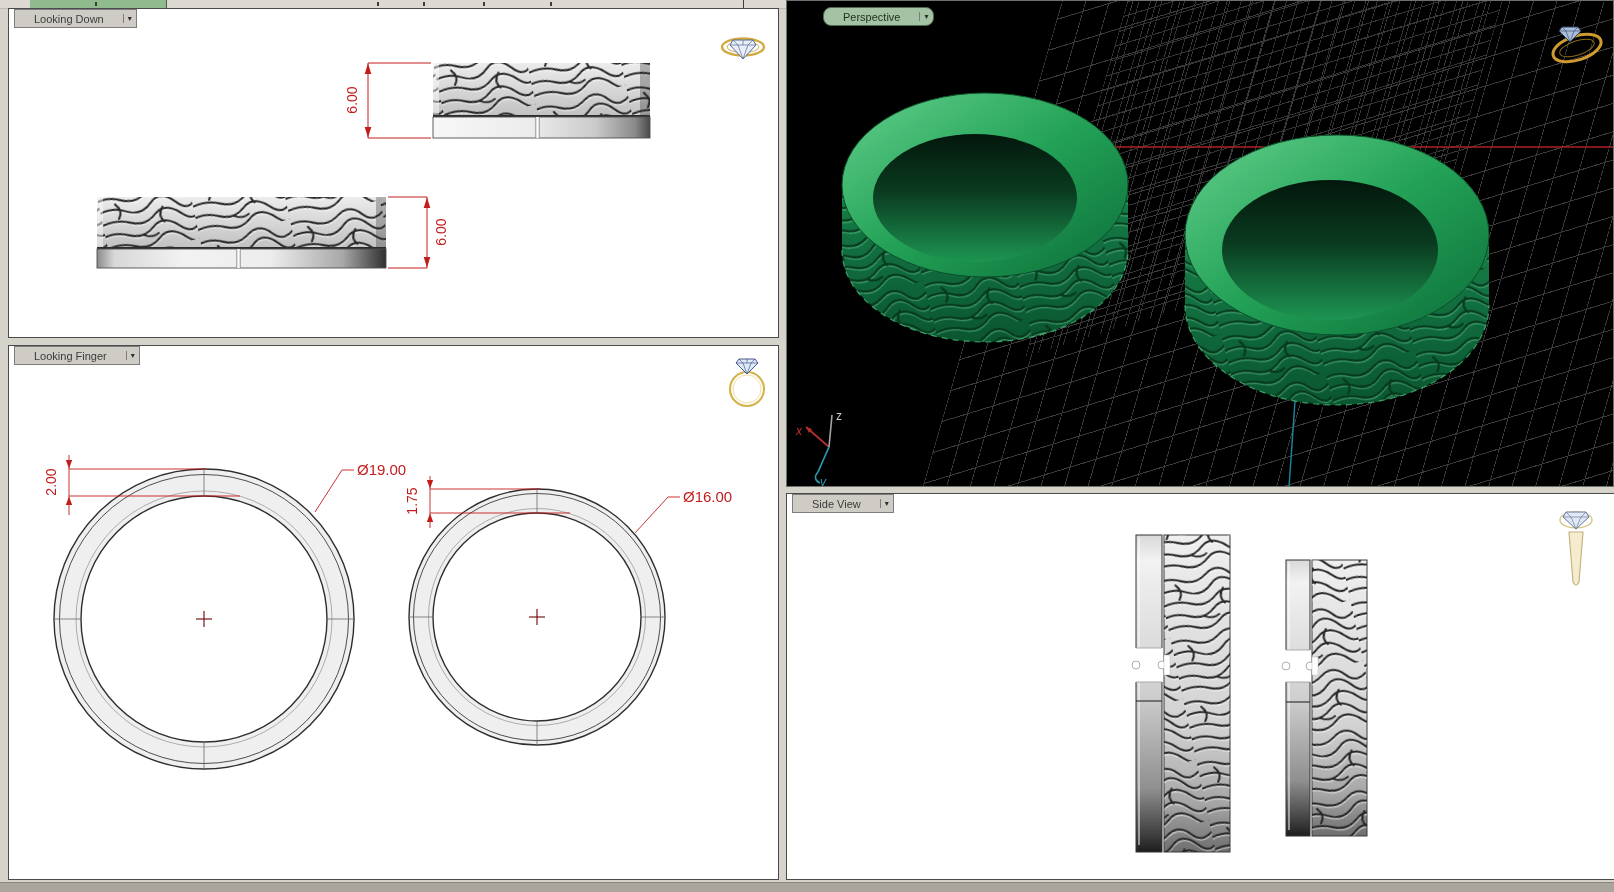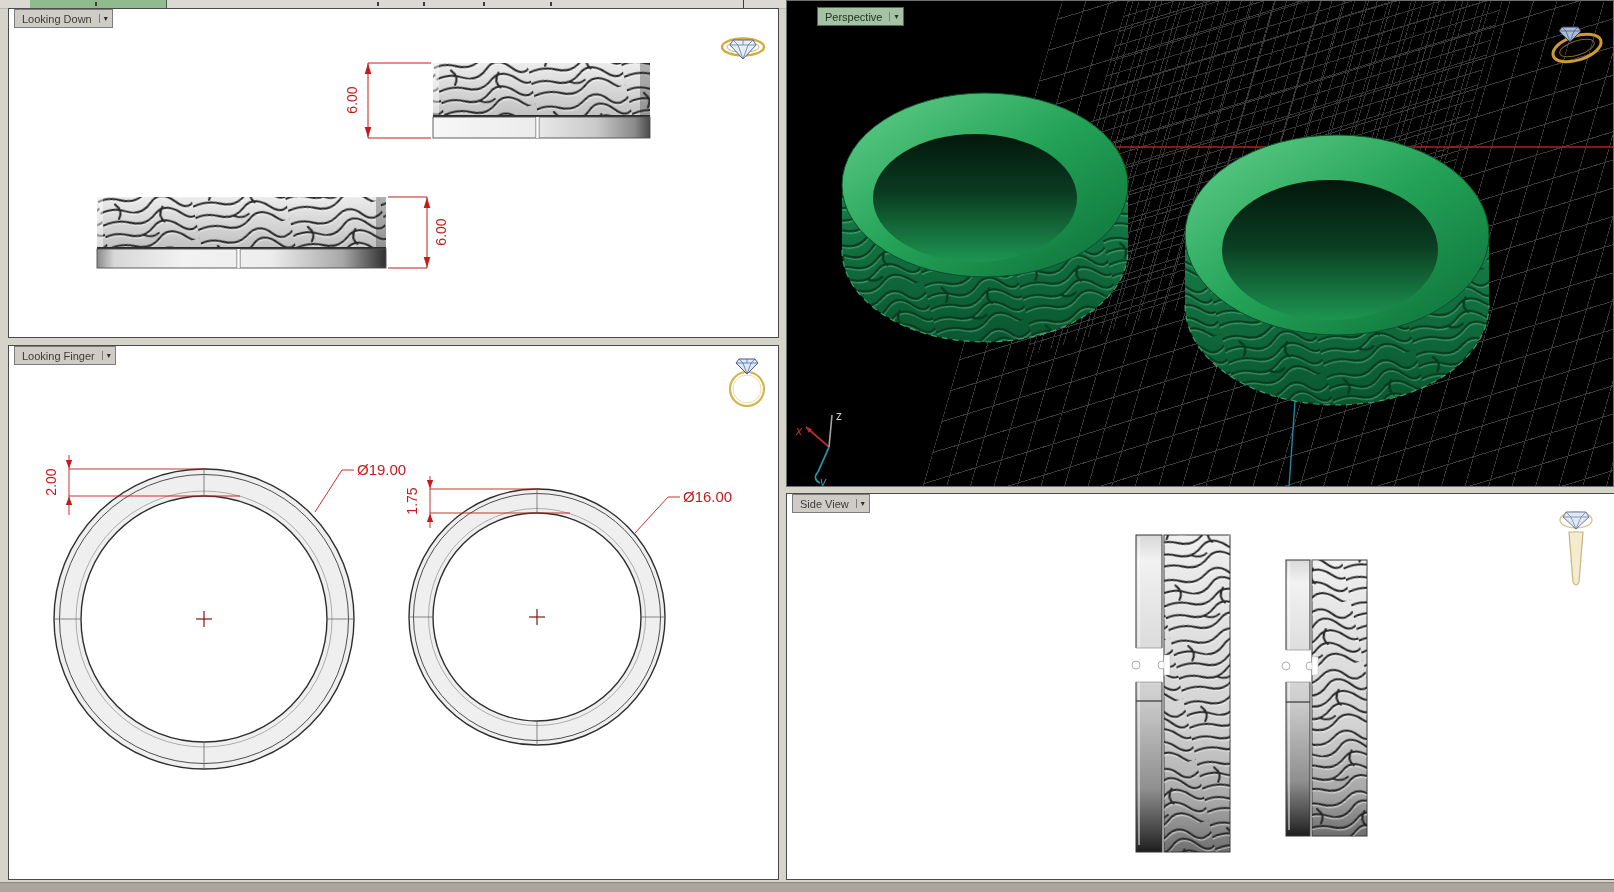--- a/index.html
+++ b/index.html
@@ -10,21 +10,21 @@
   .top-strip .green-seg{position:absolute;left:30px;top:0;width:136px;height:8px;background:#8fbb8f;border-right:1px solid #4c5c4c;}
   .top-strip .tick{position:absolute;top:2px;width:2px;height:4px;background:#3c3c3c;}
   
   .bottom-strip{position:absolute;left:0;top:882px;width:1614px;height:10px;background:#aaa69e;border-top:1px solid #8b877f;}
   
   .vp{position:absolute;border:1px solid #4a4a4a;background:#fff;box-sizing:border-box;}
   #vp-persp{background:#000;border-color:#707070;overflow:hidden;}
   .vp-canvas{position:absolute;left:0;top:0;z-index:2;}
   .vp-tab{position:absolute;top:0;left:5px;height:17px;display:flex;align-items:center;
           background:#cfccc5;border:1px solid #7d7d7d;color:#3b3b3b;font-size:11px;z-index:6;cursor:default;}
-  .vp-tab .lbl{padding:0 7px;white-space:nowrap;}
+  .vp-tab .lbl{padding:0 19px;white-space:nowrap;}
   .vp-tab .dd{border-left:1px solid #7d7d7d;padding:0 4px;font-size:8px;color:#2e2e2e;}
   #vp-persp .vp-tab{background:#a4c3a4;border-color:#50684f;color:#1f2f1f;}
   
   .grid-main{position:absolute;left:150px;top:-120px;width:880px;height:720px;z-index:1;
      transform:rotate(-17deg) skewX(-33deg);
      background-image:repeating-linear-gradient(to right,#3b3b3b 0 1px,transparent 1px 27px),
                       repeating-linear-gradient(to bottom,#3b3b3b 0 1px,transparent 1px 27px);}
   .grid-fine{position:absolute;left:280px;top:-40px;width:430px;height:310px;z-index:1;
      transform:rotate(-17deg) skewX(-33deg);
      background-image:repeating-linear-gradient(to right,#353535 0 1px,transparent 1px 13px),
@@ -240,21 +240,21 @@
         <g transform="translate(1577,48) rotate(-18)">
           <ellipse cx="0" cy="0" rx="25" ry="12" fill="none" stroke="#cf9b2f" stroke-width="3"></ellipse>
           <ellipse cx="0" cy="0" rx="18" ry="7" fill="none" stroke="#8a6a1a" stroke-width="1"></ellipse>
         </g>
         <g transform="translate(1570,31)">
           <polygon points="-8,-4 8,-4 11,0 0,11 -11,0" fill="#aabdd8" stroke="#2f3f66" stroke-width="1"></polygon>
           <path d="M-11 0 L11 0 M-8 -4 L-4 0 M8 -4 L4 0 M-4 0 L0 11 M4 0 L0 11" stroke="#2f3f66" stroke-width="0.6" fill="none"></path>
         </g>
       </g>
     </svg>
-    <div class="vp-tab" style="left:30px;top:6px;">
+    <div class="vp-tab" style="left:36px;top:6px;border-radius:8px;">
       <span class="lbl">Perspective</span>
       <span class="dd">▾</span>
     </div>
   </div>
 
   <div class="vp" id="vp-tf" style="left:8px;top:345px;width:771px;height:535px;">
     <svg class="vp-canvas" width="769" height="533" viewBox="9 346 769 533">
 
       <g>
         <circle cx="204" cy="619" r="150" fill="#efefef"></circle>

